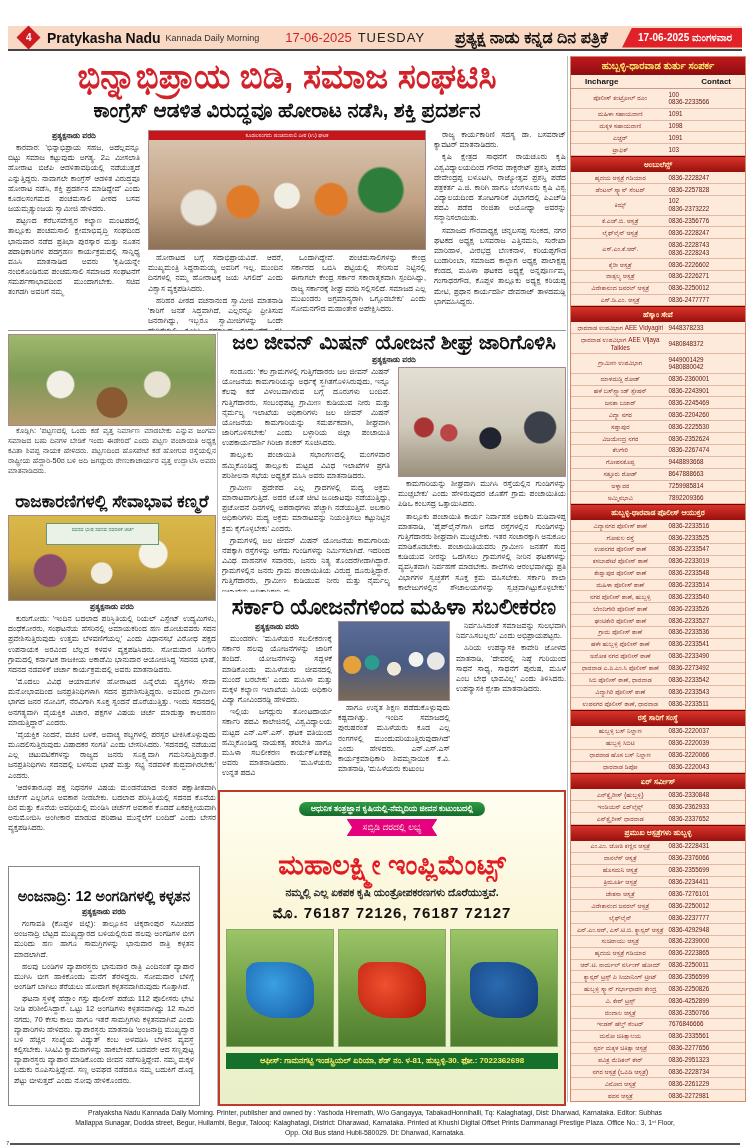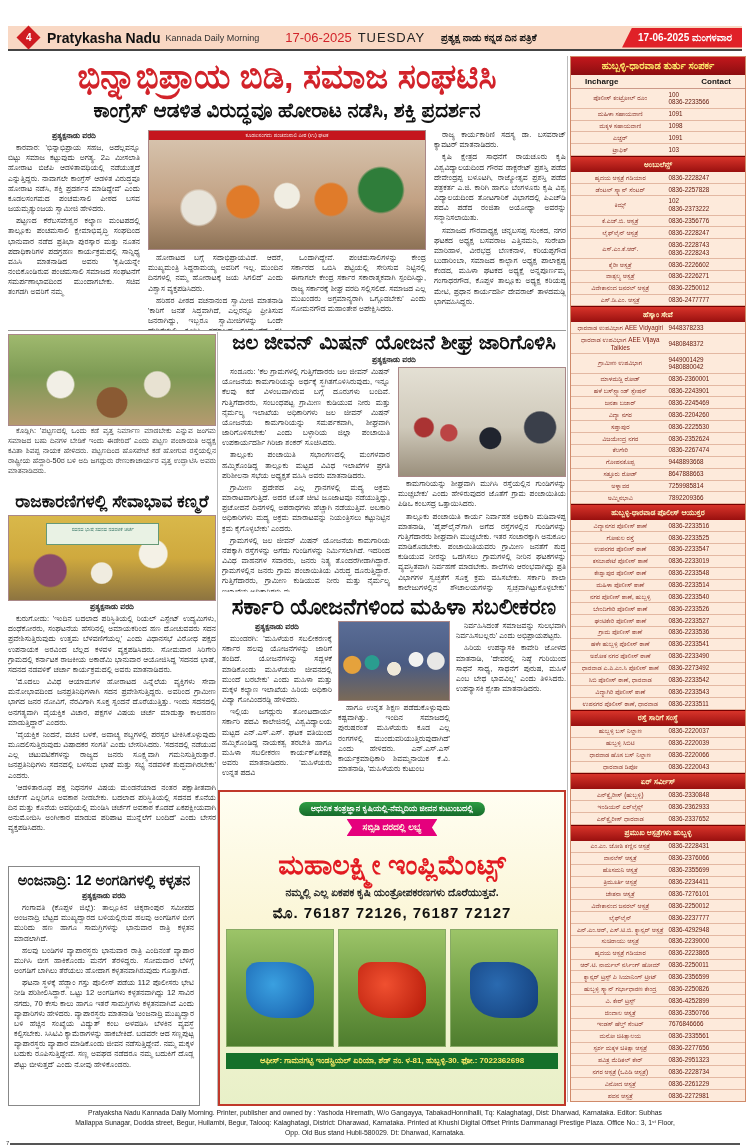--- a/index.html
+++ b/index.html
@@ -10,21 +10,21 @@
   
   .masthead{position:absolute;left:8px;top:26px;width:734px;height:25px;background:#f9d8c4;
             display:flex;align-items:center;border-bottom:2px solid #444;}
   .diamond{width:17px;height:17px;background:#cf1b20;transform:rotate(45deg);margin:0 10px 0 12px;
            display:flex;align-items:center;justify-content:center;flex:0 0 auto;}
   .diamond span{transform:rotate(-45deg);color:#fff;font-size:10px;font-weight:bold;}
   .m-title{font-weight:bold;font-size:14px;color:#111;}
   .m-sub{font-size:9px;color:#333;margin-left:5px;}
   .m-date{font-size:13px;font-weight:normal;color:#d2232a;margin-left:26px;}
   .m-day{font-size:13px;color:#222;margin-left:6px;letter-spacing:1px;}
-  .m-kn{font-size:10px;font-weight:bold;color:#111;margin-left:16px;}
+  .m-kn{font-size:16px;font-weight:bold;color:#111;margin-left:30px;}
   .ribbon{margin-left:auto;background:#e02128;color:#fff;font-size:10px;font-weight:bold;
           padding:4px 10px 4px 16px;clip-path:polygon(10px 0,100% 0,100% 100%,0 100%);}
 
   
   .hl1{position:absolute;left:8px;top:56px;width:558px;font-size:34px;line-height:40px;
        font-weight:bold;color:#d2232a;text-align:center;}
   .hl1sub{position:absolute;left:8px;top:99px;width:558px;font-size:20px;font-weight:bold;
           color:#111;text-align:center;}
   .byline{text-align:center;font-size:7.5px;font-weight:bold;color:#222;margin:1px 0 2px;}
   .paras p{margin:0 0 2px;text-indent:8px;font-size:7.6px;line-height:1.34;text-align:justify;color:#222;}
@@ -76,40 +76,40 @@
 
   .mini{position:absolute;left:8px;top:334px;width:208px;height:156px;overflow:hidden;}
   .mini .photo{height:92px;}
   .mini .paras p{font-size:7.4px;}
 
   .a3{position:absolute;left:8px;top:492px;width:208px;height:372px;overflow:hidden;}
   .a3 .headline{font-size:17px;text-align:center;margin:0 0 3px;}
   .a3 .photo{height:86px;}
 
   .a5{position:absolute;left:8px;top:866px;width:192px;height:240px;overflow:hidden;
-      border:1px solid #888;padding:4px 5px;}
+      border:1px solid #888;padding:20px 5px;}
   .a5 .headline{font-size:14.5px;text-align:center;margin:1px 0 2px;}
 
   .a2{position:absolute;left:222px;top:331px;width:344px;height:261px;overflow:hidden;}
   .a2 .headline{font-size:20px;text-align:center;margin:0 0 1px;}
   .a2 .cols{display:grid;grid-template-columns:168px 168px;gap:8px;}
   .a2 .photo{height:110px;margin-bottom:2px;}
 
   .a4{position:absolute;left:222px;top:594px;width:344px;height:194px;overflow:hidden;}
   .a4 .headline{font-size:22px;text-align:center;margin:0 0 1px;}
   .a4 .cols{display:grid;grid-template-columns:110px 112px 110px;gap:6px;}
   .a4 .photo{height:80px;margin-bottom:2px;}
 
   
   .ad{position:absolute;left:218px;top:790px;width:348px;height:316px;border:2px solid #c0392b;
       background:linear-gradient(180deg,#fffef2 0%,#fbf6d8 40%,#e8f0c8 100%);
       overflow:hidden;text-align:center;padding:5px 6px;}
   .ad-tag{display:inline-block;background:linear-gradient(180deg,#2e9e44,#166b2b);color:#fff;
           font-size:8px;font-weight:bold;border-radius:10px;padding:2px 12px;margin-top:2px;}
-  .ad-rib{display:inline-block;background:#e5007d;color:#fffce0;font-size:9px;font-weight:bold;
+  .ad-rib{display:inline-block;background:#e5007d;color:#fffce0;font-size:9px;font-weight:normal;
           padding:3px 16px;
           clip-path:polygon(0 0,100% 0,94% 50%,100% 100%,0 100%,6% 50%);}
   .ad-title{font-size:27px;font-weight:bold;color:#e21b22;margin-top:14px;}
   .ad-desc{font-size:10.5px;font-weight:bold;color:#222;margin-top:5px;}
   .ad-phone{font-size:15px;font-weight:bold;color:#111;margin-top:5px;letter-spacing:1px;}
   .ad-prods{display:flex;justify-content:space-between;margin-top:7px;}
   .ad-prod{width:108px;height:118px;border:1px solid #8a6;position:relative;overflow:hidden;
            background:linear-gradient(180deg,#9cc468 0%,#6f9c44 55%,#4e7d2e 100%);}
   .ad-prod .eq{position:absolute;left:18%;top:28%;width:64%;height:48%;border-radius:20% 45% 30% 45%;}
   .eq-blue{background:radial-gradient(circle at 40% 40%,#3aa0e0,#1559a8);}
@@ -224,21 +224,21 @@
       </div>
   </div>
 
   <div class="a2" data-name="article2">
     <div class="headline" data-name="article2-headline">ಜಲ ಜೀವನ್ ಮಿಷನ್ ಯೋಜನೆ ಶೀಘ್ರ ಜಾರಿಗೊಳಿಸಿ</div>
     <div class="byline" data-name="article2-byline">ಪ್ರತ್ಯಕ್ಷನಾಡು ವರದಿ</div>
     <div class="cols">
       <div class="paras" data-name="article2-left-col">
           <p data-name="article-paragraph">ಸಂಡೂರು: 'ಕೆಲ ಗ್ರಾಮಗಳಲ್ಲಿ ಗುತ್ತಿಗೆದಾರರು ಜಲ ಜೀವನ್ ಮಿಷನ್ ಯೋಜನೆಯ ಕಾಮಗಾರಿಯನ್ನು ಅರ್ಧಕ್ಕೆ ಸ್ಥಗಿತಗೊಳಿಸಿರುವುದು, ಇನ್ನೂ ಕೆಲವು ಕಡೆ ವಿಳಂಬವಾಗಿರುವ ಬಗ್ಗೆ ದೂರುಗಳು ಬಂದಿವೆ. ಗುತ್ತಿಗೆದಾರರು, ಸಂಬಂಧಪಟ್ಟ ಗ್ರಾಮೀಣ ಕುಡಿಯುವ ನೀರು ಮತ್ತು ನೈರ್ಮಲ್ಯ ಇಲಾಖೆಯ ಅಧಿಕಾರಿಗಳು ಜಲ ಜೀವನ್ ಮಿಷನ್ ಯೋಜನೆಯ ಕಾಮಗಾರಿಯನ್ನು ಸಮರ್ಪಕವಾಗಿ, ಶೀಘ್ರವಾಗಿ ಜಾರಿಗೊಳಿಸಬೇಕು' ಎಂದು ಬಳ್ಳಾರಿಯ ಜಿಲ್ಲಾ ಪಂಚಾಯಿತಿ ಉಪಕಾರ್ಯದರ್ಶಿ ಗಿರಿಜಾ ಶಂಕರ್ ಸೂಚಿಸಿದರು.</p>
           <p data-name="article-paragraph">ತಾಲ್ಲೂಕು ಪಂಚಾಯಿತಿ ಸಭಾಂಗಣದಲ್ಲಿ ಮಂಗಳವಾರ ಹಮ್ಮಿಕೊಂಡಿದ್ದ ತಾಲ್ಲೂಕು ಮಟ್ಟದ ವಿವಿಧ ಇಲಾಖೆಗಳ ಪ್ರಗತಿ ಪರಿಶೀಲನಾ ಸಭೆಯ ಅಧ್ಯಕ್ಷತೆ ವಹಿಸಿ ಅವರು ಮಾತನಾಡಿದರು.</p>
-          <p data-name="article-paragraph">ಗ್ರಾಮೀಣ ಪ್ರದೇಶದ ಎಲ್ಲ ಗ್ರಾನಗಳಲ್ಲಿ ಮದ್ಯ ಅಕ್ರಮ ಮಾರಾಟವಾಗುತ್ತಿದೆ. ಅದರ ಜೊತೆ ಚೀಟಿ ಜೂಜಾಟವೂ ನಡೆಯುತ್ತಿದ್ದು, ಪ್ರಚೋದನೆ ದಿನಗಳಲ್ಲಿ ಅಪರಾಧಗಳು ಹೆಚ್ಚಾಗಿ ನಡೆಯುತ್ತಿವೆ. ಅಬಕಾರಿ ಅಧಿಕಾರಿಗಳು ಮದ್ಯ ಅಕ್ರಮ ಮಾರಾಟವನ್ನು ನಿಯಂತ್ರಿಸಲು ಕಟ್ಟುನಿಟ್ಟಿನ ಕ್ರಮ ಕೈಗೊಳ್ಳಬೇಕು' ಎಂದರು.</p>
+          <p data-name="article-paragraph">ಗ್ರಾಮೀಣ ಪ್ರದೇಶದ ಎಲ್ಲ ಗ್ರಾದಗಳಲ್ಲಿ ಮದ್ಯ ಅಕ್ರಮ ಮಾರಾಟವಾಗುತ್ತಿದೆ. ಅದರ ಜೊತೆ ಚೀಟಿ ಜೂಜಾಟವೂ ನಡೆಯುತ್ತಿದ್ದು, ಪ್ರಚೋದನೆ ದಿನಗಳಲ್ಲಿ ಅಪರಾಧಗಳು ಹೆಚ್ಚಾಗಿ ನಡೆಯುತ್ತಿವೆ. ಅಬಕಾರಿ ಅಧಿಕಾರಿಗಳು ಮದ್ಯ ಅಕ್ರಮ ಮಾರಾಟವನ್ನು ನಿಯಂತ್ರಿಸಲು ಕಟ್ಟುನಿಟ್ಟಿನ ಕ್ರಮ ಕೈಗೊಳ್ಳಬೇಕು' ಎಂದರು.</p>
           <p data-name="article-paragraph">ಗ್ರಾಮಗಳಲ್ಲಿ ಜಲ ಜೀವನ್ ಮಿಷನ್ ಯೋಜನೆಯ ಕಾಮಗಾರಿಯ ನೆಪಕ್ಕಾಗಿ ರಸ್ತೆಗಳನ್ನು ಅಗೆದು ಗುಂಡಿಗಳನ್ನು ನಿರ್ಮಿಸಲಾಗಿದೆ. ಇದರಿಂದ ವಿವಿಧ ವಾಹನಗಳ ಸವಾರರು, ಜನರು ನಿತ್ಯ ತೊಂದರೆಗೀಡಾಗಿದ್ದಾರೆ. ಗ್ರಾಮಗಳಲ್ಲಿನ ಜನರು ಗ್ರಾಮ ಪಂಚಾಯಿತಿಯ ವಿರುದ್ಧ ದೂರುತ್ತಿದ್ದಾರೆ. ಗುತ್ತಿಗೆದಾರರು, ಗ್ರಾಮೀಣ ಕುಡಿಯುವ ನೀರು ಮತ್ತು ನೈರ್ಮಲ್ಯ ಇಲಾಖೆಯ ಅಧಿಕಾರಿಗಳು ಈ</p>
         </div>
       <div data-name="article2-right-col">
         <div class="photo ph2" data-name="article2-photo"></div>
         <div class="paras" data-name="article2-right-text">
             <p data-name="article-paragraph">ಕಾಮಗಾರಿಯನ್ನು ಶೀಘ್ರವಾಗಿ ಮುಗಿಸಿ ರಸ್ತೆಯಲ್ಲಿನ ಗುಂಡಿಗಳನ್ನು ಮುಚ್ಚಬೇಕು' ಎಂದು ಹೇಳಿರುವುದರ ಜೊತೆಗೆ ಗ್ರಾಮ ಪಂಚಾಯಿತಿಯ ಪಿಡಿಒ ಕಂಬಸದ್ರ ಒತ್ತಾಯಿಸಿದರು.</p>
             <p data-name="article-paragraph">ತಾಲ್ಲೂಕು ಪಂಚಾಯಿತಿ ಕಾರ್ಯ ನಿರ್ವಾಹಕ ಅಧಿಕಾರಿ ಮಡಿವಾಳಪ್ಪ ಮಾತನಾಡಿ, 'ಪೈಪ್‌ಲೈನ್‌ಗಾಗಿ ಅಗೆದ ರಸ್ತೆಗಳಲ್ಲಿನ ಗುಂಡಿಗಳನ್ನು ಗುತ್ತಿಗೆದಾರರು ಶೀಘ್ರವಾಗಿ ಮುಚ್ಚಬೇಕು. ಇತರ ಸಂಚಾರಕ್ಕಾಗಿ ಅನುಕೂಲ ಮಾಡಿಕೊಡಬೇಕು. ಪಂಚಾಯಿತಿಯವರು ಗ್ರಾಮೀಣ ಜನತೆಗೆ ಶುದ್ಧ ಕುಡಿಯುವ ನೀರನ್ನು ಒದಗಿಸಲು ಗ್ರಾಮಗಳಲ್ಲಿ ನೀರಿನ ಘಟಕಗಳನ್ನು ವ್ಯವಸ್ಥಿತವಾಗಿ ನಿರ್ವಹಣೆ ಮಾಡಬೇಕು. ಶಾಲೆಗಳು ಆರಂಭವಾಗಿದ್ದು ಪ್ರತಿ ವಿಭಾಗಗಳ ಸ್ವಚ್ಛತೆಗೆ ಸೂಕ್ತ ಕ್ರಮ ವಹಿಸಬೇಕು. ಸರ್ಕಾರಿ ಶಾಲಾ ಕಾಲೇಜುಗಳಲ್ಲಿನ ಶೌಚಾಲಯಗಳನ್ನು ಸ್ವಚ್ಛವಾಗಿಟ್ಟುಕೊಳ್ಳಬೇಕು' ಎಂದರು. ವಿವಿಧ ಇಲಾಖೆಗಳ ಅಧಿಕಾರಿಗಳು, ಸಿಬ್ಬಂದಿ ಸಭೆಯಲ್ಲಿ ಪಾಲ್ಗೊಂಡಿದ್ದರು.</p>
           </div>
       </div>
     </div>

